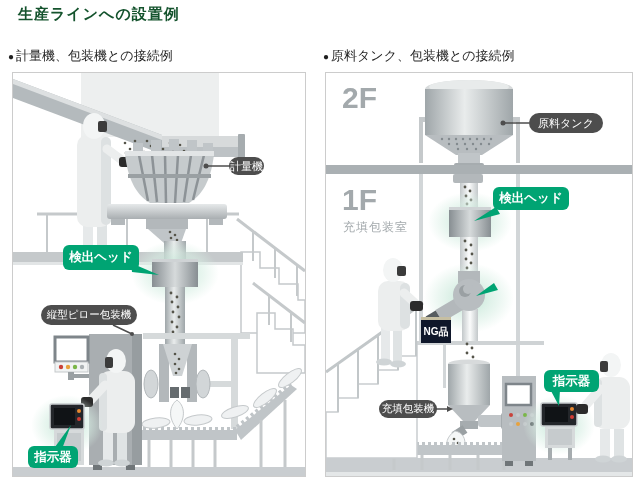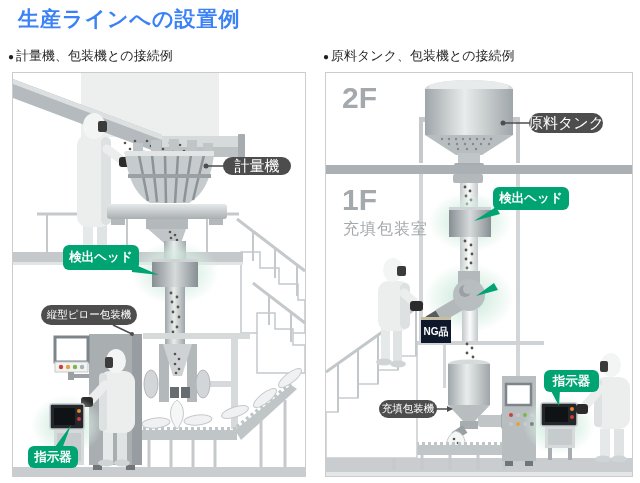--- a/index.html
+++ b/index.html
@@ -1,32 +1,32 @@
 <!DOCTYPE html>
 <html><head>
 <meta charset="utf-8">
 <style>
   html,body{margin:0;padding:0;background:#fff;}
   #screen{position:relative;width:640px;height:483px;background:#fff;overflow:hidden;
           font-family:"Liberation Sans","DejaVu Sans",sans-serif;}
-  .page-title{position:absolute;left:18px;top:5px;font-size:21px;font-weight:bold;color:#3b82f6;letter-spacing:1px;}
+  .page-title{position:absolute;left:18px;top:5px;font-size:15px;font-weight:bold;color:#14532d;letter-spacing:1px;}
   .sec-header{position:absolute;top:47px;font-size:13px;color:#1f1f1f;display:flex;align-items:center;gap:2px;}
   .sec-header .bullet{font-size:10px;color:#1f1f1f;}
   .panel{position:absolute;top:72px;height:405px;background:#fff;border:1px solid #cccccc;box-sizing:border-box;padding-left:48px;}
   #panel-left{left:12px;width:294px;}
   #panel-right{left:325px;width:308px;}
   .panel svg{position:absolute;left:0;top:0;}
   .pill-dark{position:absolute;background:#4D4D4D;color:#fff;border-radius:10px;
              display:flex;align-items:center;justify-content:center;white-space:nowrap;
-             font-size:15px;box-sizing:border-box;z-index:5;}
+             font-size:11px;box-sizing:border-box;z-index:5;}
   .pill-green{position:absolute;background:#00A473;color:#fff;border-radius:6px;
              display:flex;align-items:center;justify-content:center;white-space:nowrap;
              font-size:12.5px;font-weight:bold;box-sizing:border-box;z-index:5;}
   .floor-big{position:absolute;font-size:30px;font-weight:bold;color:#a3a9ac;z-index:4;}
-  .room-name{position:absolute;font-size:16px;color:#a3a9ac;z-index:4;letter-spacing:1px;}
+  .room-name{position:absolute;font-size:12px;color:#a3a9ac;z-index:4;letter-spacing:1px;}
   .ng-box{position:absolute;background:#0f172a;border-top:3px solid #c6bfa2;color:#fff;
           font-size:10px;font-weight:bold;display:flex;align-items:center;justify-content:center;
           box-sizing:border-box;z-index:5;}
 </style>
 </head>
 <body>
 
 <div id="screen">
 
   <div class="page-title">生産ラインへの設置例</div>
@@ -278,21 +278,21 @@
       <g>
         <circle cx="193" cy="93" r="2.5" fill="#4d4d4d"></circle>
         <line x1="195" y1="93" x2="221" y2="93" stroke="#4d4d4d" stroke-width="1.5"></line>
         <line x1="100" y1="252" x2="119" y2="261" stroke="#4d4d4d" stroke-width="1.5"></line>
         <circle cx="119" cy="261" r="2" fill="#4d4d4d"></circle>
         <polygon points="118,190 146,202 119,199" fill="#00A473"></polygon>
         <polygon points="42,374 58,352 49,376" fill="#00A473"></polygon>
       </g>
     </svg>
 
-    <div class="pill-dark" style="left:210px;top:84px;width:68px;height:18px;">計量機</div>
+    <div class="pill-dark" style="left:216px;top:84px;width:35px;height:18px;">計量機</div>
     <div class="pill-green" style="left:50px;top:172px;width:76px;height:25px;">検出ヘッド</div>
     <div class="pill-dark" style="left:28px;top:232px;width:96px;height:20px;font-size:10.5px;">縦型ピロー包装機</div>
     <div class="pill-green" style="left:15px;top:373px;width:50px;height:22px;">指示器</div>
   </div>
 
   <div class="panel" id="panel-right">
     <svg width="306" height="403" viewBox="0 0 306 403">
       <defs>
         <linearGradient id="R-metal" x1="0" y1="0" x2="1" y2="0">
           <stop offset="0" stop-color="#9fa6a9"></stop>

